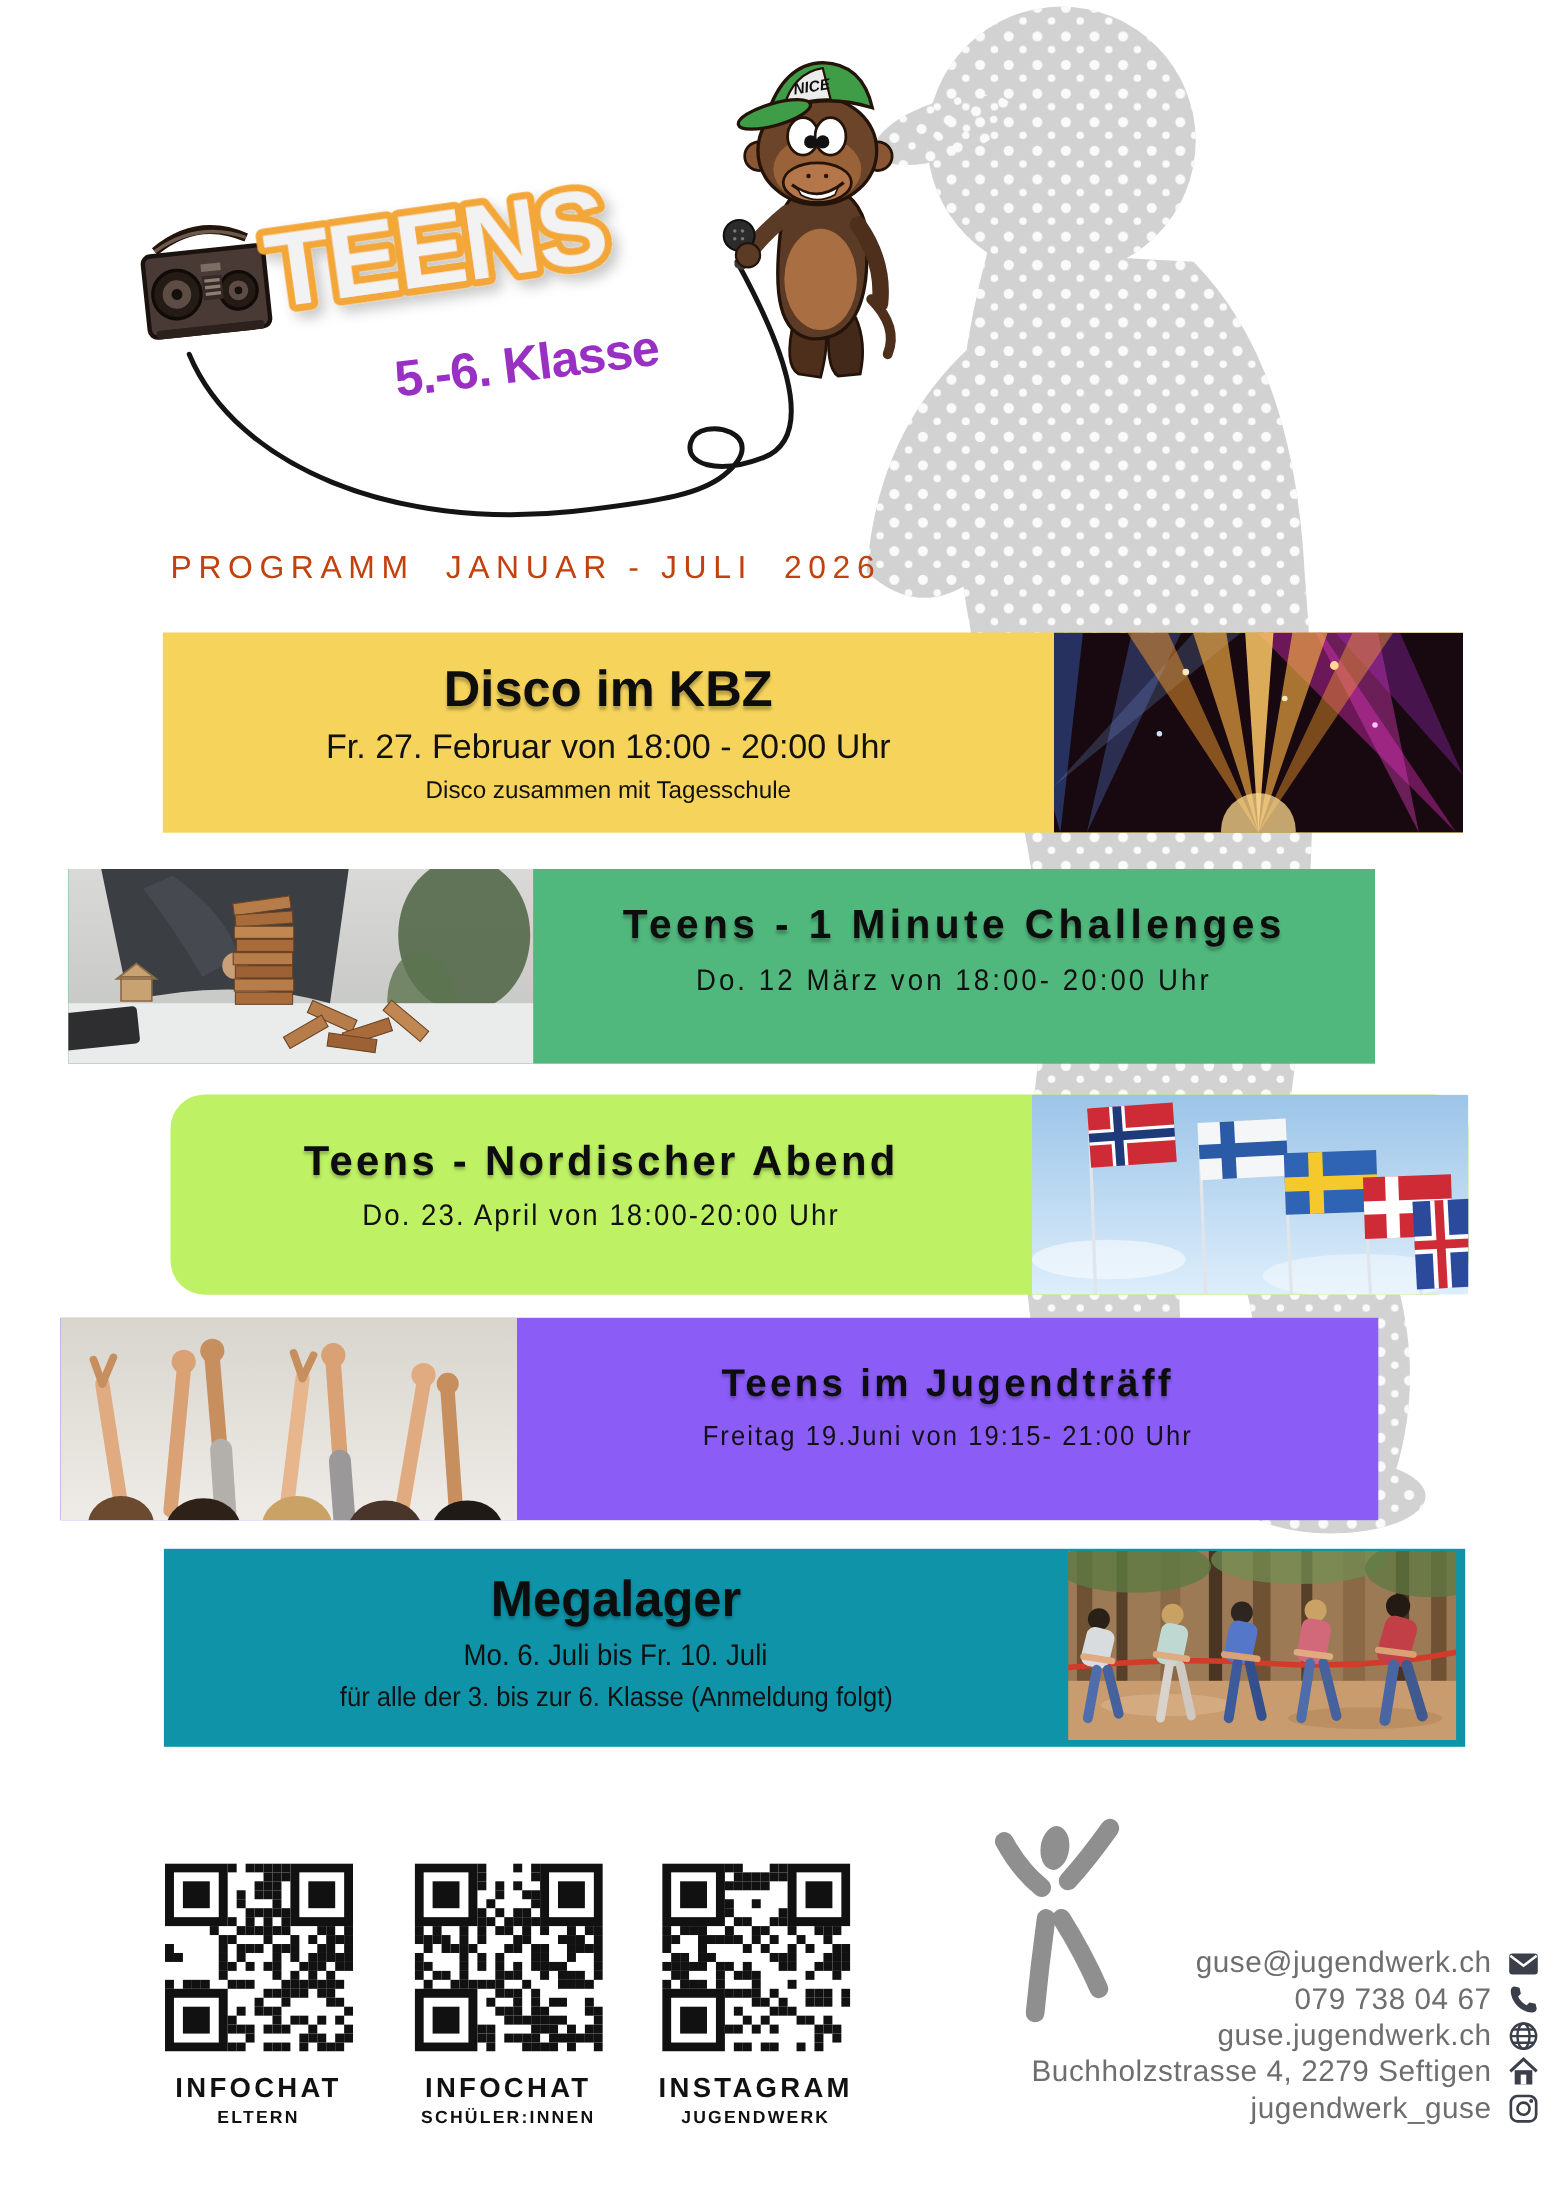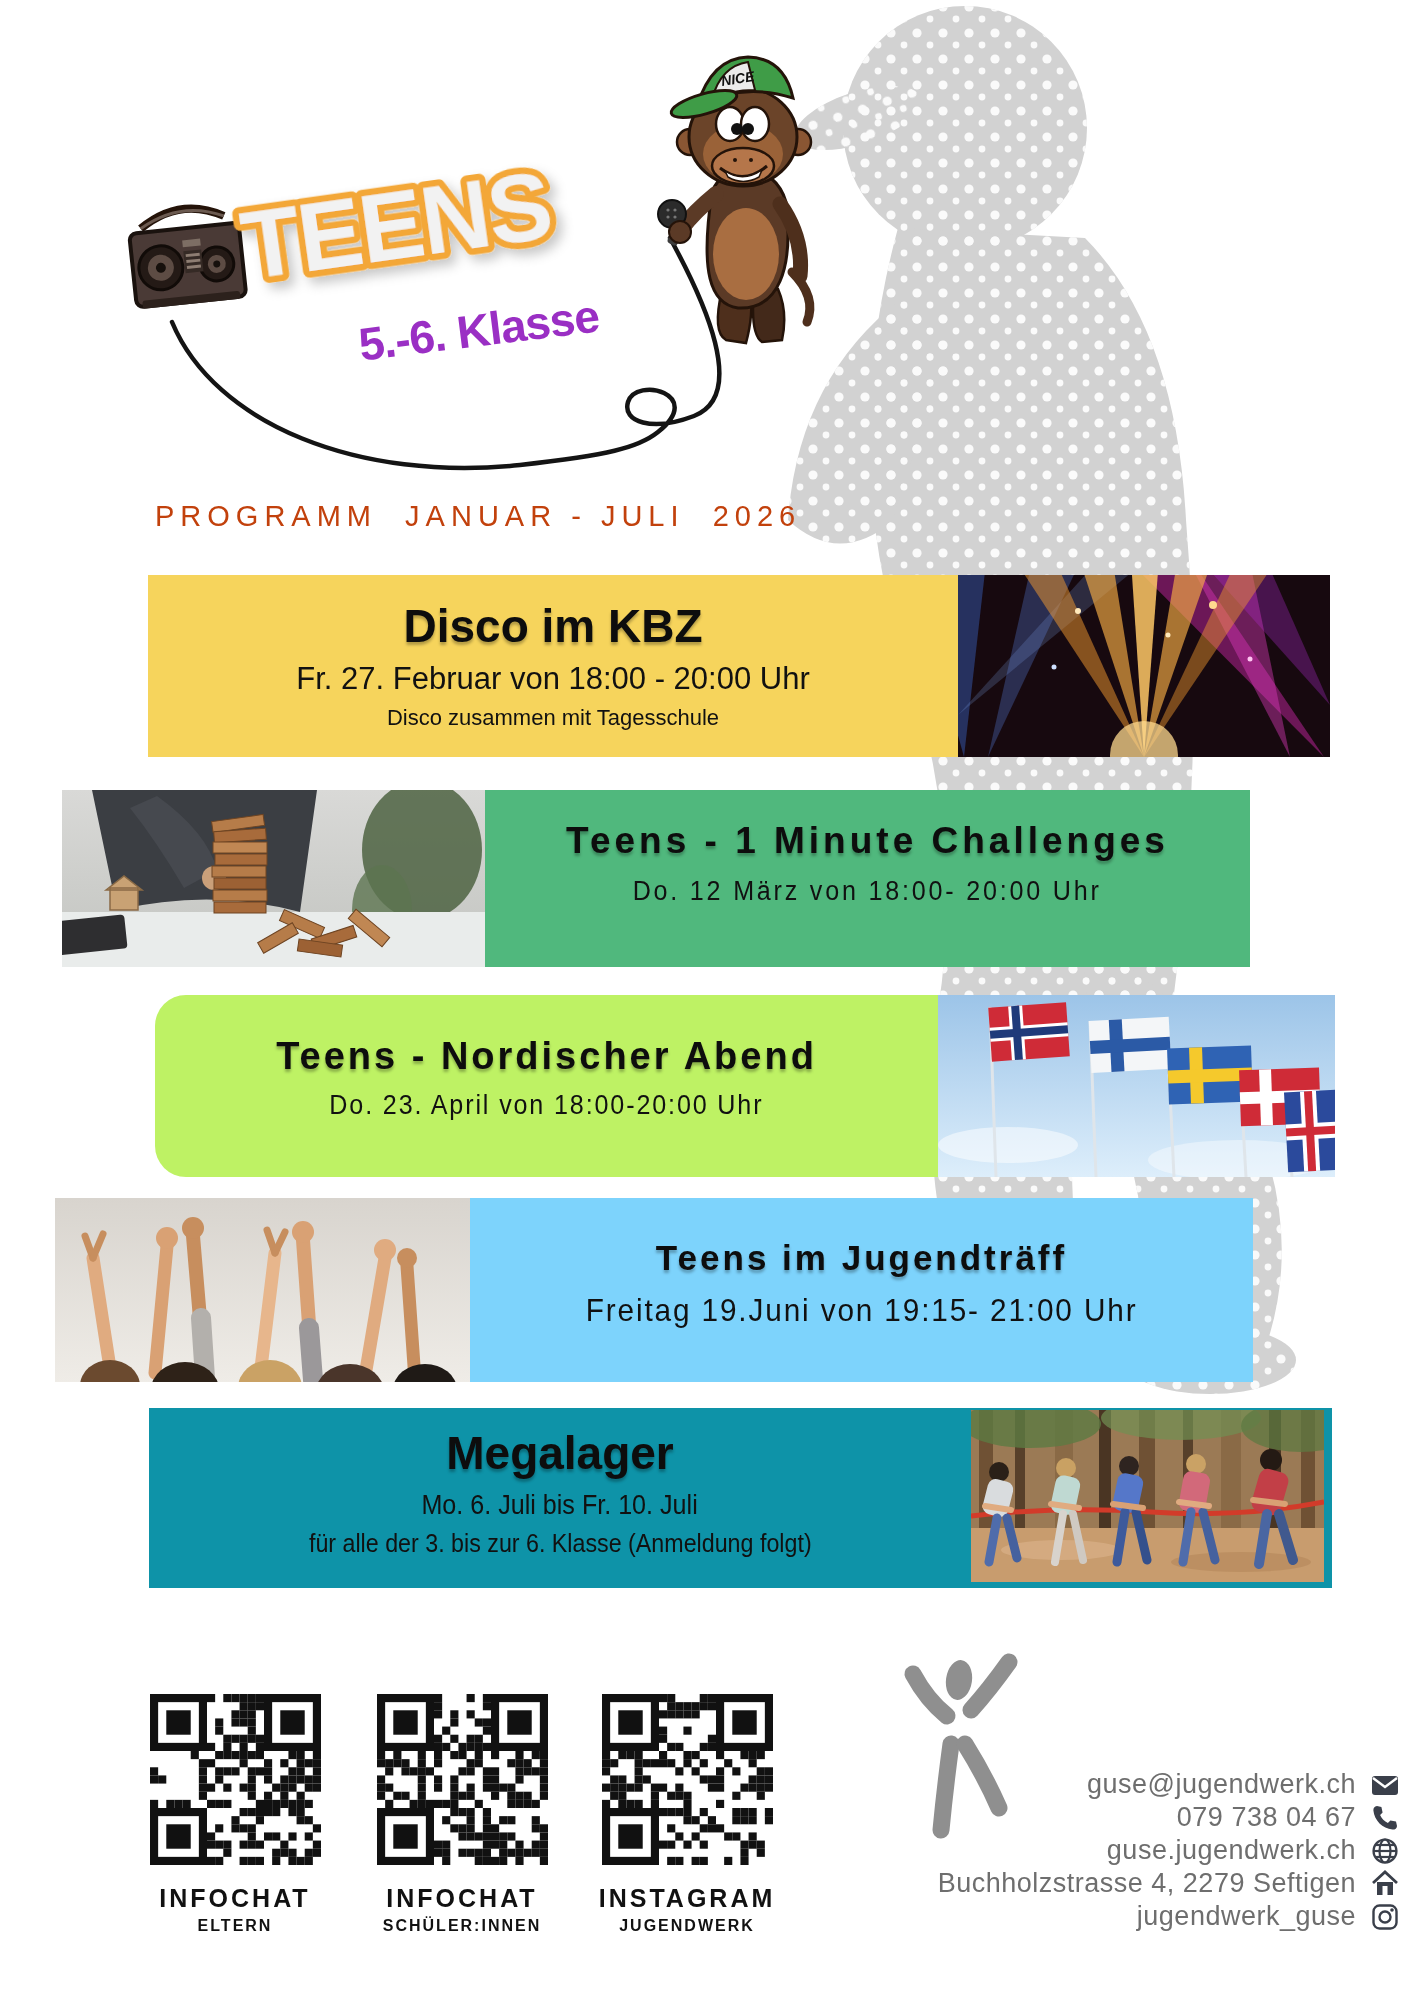--- a/index.html
+++ b/index.html
@@ -42,21 +42,21 @@
 
   #banner-nordic{left:155px;top:995px;width:1180px;height:182px;}
   #banner-nordic .txt{position:absolute;left:0;top:40px;width:783px;}
   #banner-nordic .b-title{font-size:38px;letter-spacing:3px;}
   #banner-nordic .l1{font-size:27px;letter-spacing:2px;margin-top:12px;}
   #banner-nordic .img{left:783px;width:397px;}
 
   #banner-jugendtraeff{left:55px;top:1198px;width:1198px;height:184px;}
   #banner-jugendtraeff .txt{position:absolute;left:415px;top:40px;width:783px;}
   #banner-jugendtraeff .b-title{font-size:35px;letter-spacing:3px;}
-  #banner-jugendtraeff .l1{font-size:32px;letter-spacing:2px;margin-top:14px;}
+  #banner-jugendtraeff .l1{font-size:25px;letter-spacing:2px;margin-top:14px;}
   #banner-jugendtraeff .img{left:0;width:415px;}
 
   #banner-megalager{left:149px;top:1408px;width:1183px;height:180px;}
   #banner-megalager .txt{position:absolute;left:0;top:18px;width:822px;}
   #banner-megalager .b-title{font-size:46px;}
   #banner-megalager .l1{font-size:27px;margin-top:10px;}
   #banner-megalager .l2{font-size:25px;margin-top:8px;}
   #banner-megalager .img{left:822px;top:2px;height:172px;width:353px;}
 
   
@@ -290,21 +290,21 @@
           <rect x="348" y="96" width="70" height="80" fill="#2b4a9c"></rect>
           <rect x="364" y="96" width="16" height="80" fill="#fff"></rect>
             <rect x="348" y="128" width="70" height="16" fill="#fff"></rect>
           <rect x="368" y="96" width="8" height="80" fill="#cf2b37"></rect>
             <rect x="348" y="132" width="70" height="8" fill="#cf2b37"></rect>
         </g>
       </svg>
     </div>
   </section>
 
-  <section id="banner-jugendtraeff" class="banner abs" style="background: #7dd3fc;">
+  <section id="banner-jugendtraeff" class="banner abs" style="background: #8b5cf6;">
     <div class="img">
       <svg viewBox="0 0 415 184" preserveAspectRatio="none">
         <defs>
             <linearGradient id="cbg" x1="0" y1="0" x2="0" y2="1">
           <stop offset="0" stop-color="#d8d4ce"></stop>
               <stop offset="1" stop-color="#efece7"></stop>
             </linearGradient>
           </defs>
         <rect width="415" height="184" fill="url(#cbg)"></rect>
         <g stroke-linecap="round">

